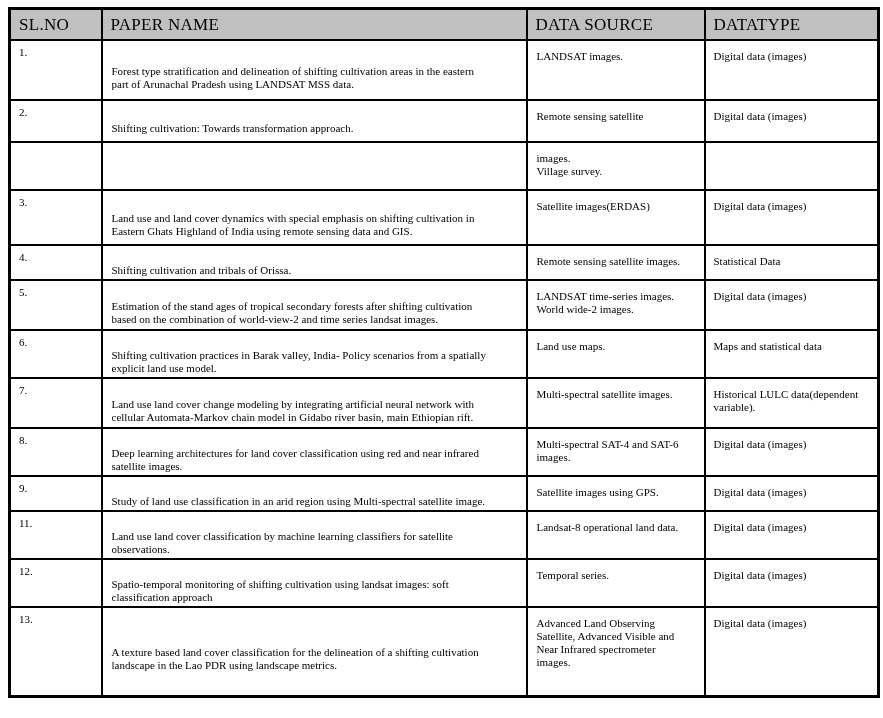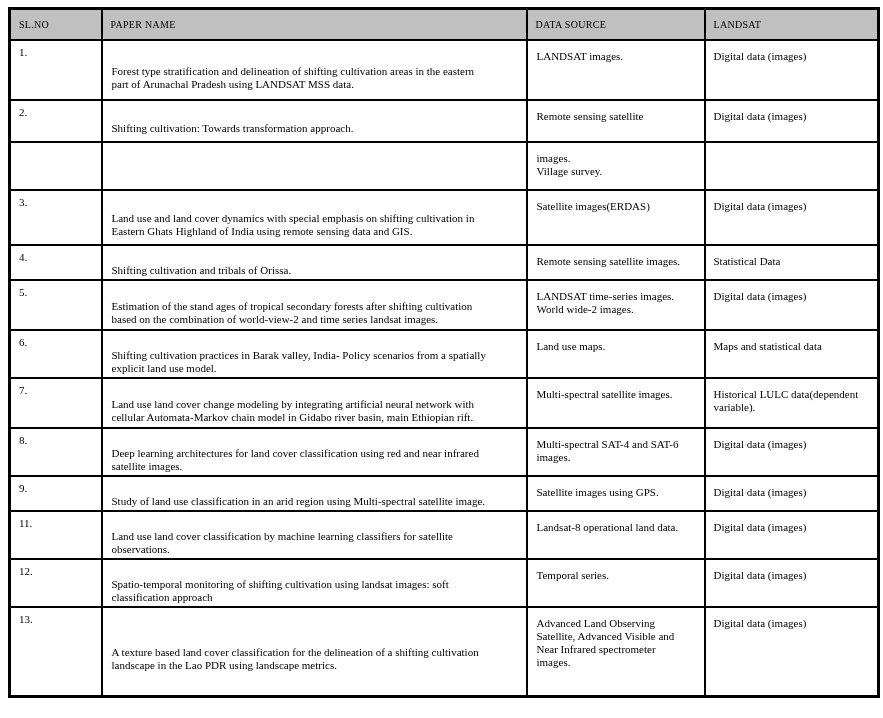--- a/index.html
+++ b/index.html
@@ -33,21 +33,21 @@
     border: 2px solid var(--border-color, #000);
     box-sizing: border-box;
     overflow: hidden;
     white-space: pre-line;
   }
   table.papers th {
     background: var(--header-bg, #c0c0c0);
     font-weight: normal;
     text-align: left;
     vertical-align: middle;
-    font-size: 10px;
+    font-size: 17px;
     letter-spacing: 0.3px;
     padding: 2px 4px 2px 8px;
     height: 31px;
   }
   td.c-slno {
     vertical-align: top;
     padding: 5px 4px 2px 8px;
   }
   td.c-paper {
     vertical-align: middle;
@@ -72,21 +72,21 @@
       <col style="width:92px">
       <col style="width:425px">
       <col style="width:178px">
       <col style="width:174px">
     </colgroup>
     <thead>
       <tr style="height:26px">
         <th>SL.NO</th>
         <th>PAPER NAME</th>
         <th>DATA SOURCE</th>
-        <th>LANDSAT</th>
+        <th>DATATYPE</th>
       </tr>
     </thead>
     <tbody>
       <tr style="height:60px">
         <td class="c-slno">1.</td>
         <td class="c-paper">Forest type stratification and delineation of shifting cultivation areas in the eastern
 part of Arunachal Pradesh using LANDSAT MSS data.</td>
         <td class="c-source">LANDSAT images.</td>
         <td class="c-datatype">Digital data (images)</td>
       </tr>

